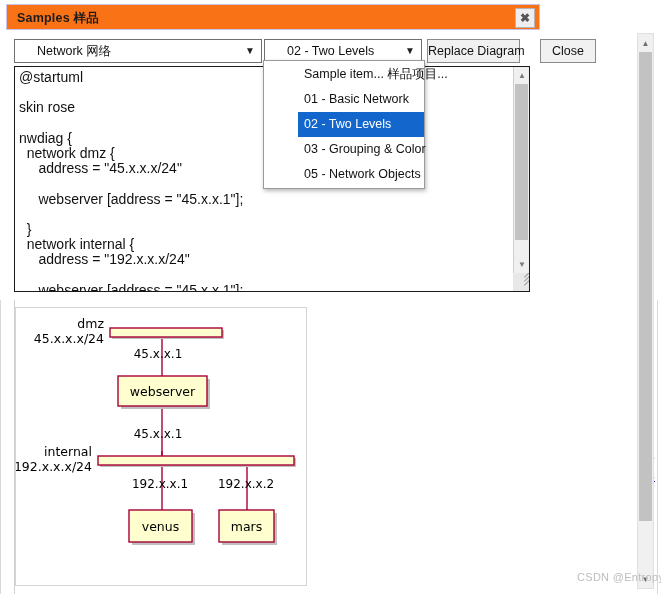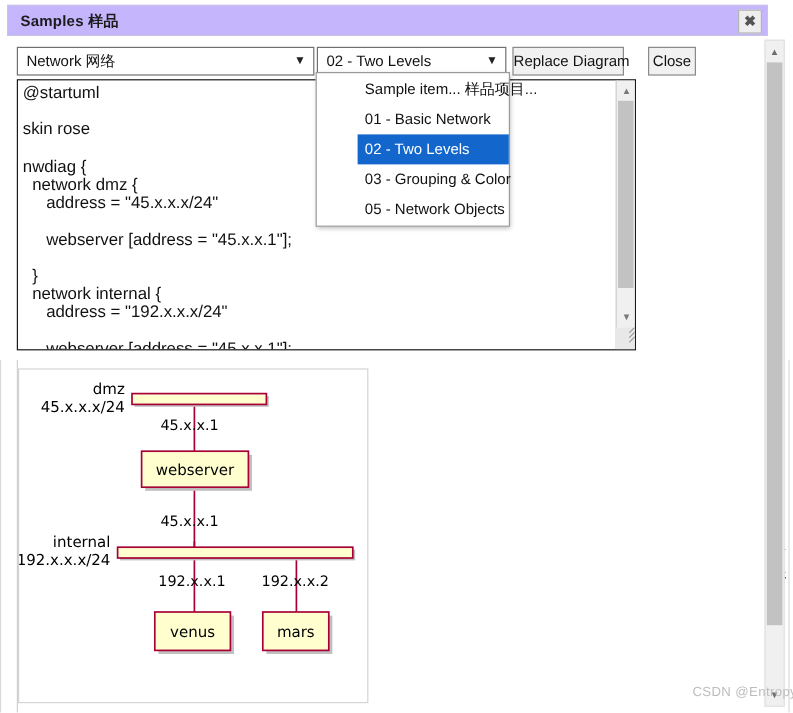--- a/index.html
+++ b/index.html
@@ -34,22 +34,22 @@
     font-size: 9px; color: #2a2ad0; font-weight: bold;
   }
   .side-frag.a { top: 453px; }
   .side-frag.b { top: 472px; text-decoration: underline; }
   .page-rule-right {
     position: absolute; right: 3px; top: 300px; width: 1px; height: 294px;
     background: #d9d9d9;
   }
   .titlebar {
     position: absolute; left: 6px; top: 4px;
-    width: 634px; height: 26px;
-    background: #c4b5fd;
+    width: 534px; height: 26px;
+    background: #f97316;
     border: 1px solid #c9c1e8;
     box-sizing: border-box;
   }
   .titlebar-text {
     position: absolute; left: 10px; top: 5px;
     font-size: 12.5px; font-weight: bold; color: #1c1c1c;
     letter-spacing: .2px;
   }
   .close-btn {
     position: absolute; right: 4px; top: 3px;
@@ -64,21 +64,21 @@
     font-size: 12px; color: #555; line-height: 1; font-weight: bold;
   }
 
   .sel {
     position: absolute; top: 39px; height: 24px;
     box-sizing: border-box;
     background: #ffffff;
     border: 1px solid #707070;
     font-family: "Liberation Sans", sans-serif;
     font-size: 12.5px; color: #111;
-    padding: 0 22px 0 7px;
+    padding: 0 22px 0 22px;
     line-height: 22px;
     cursor: pointer;
     white-space: nowrap; overflow: hidden;
   }
   .sel-network { left: 14px; width: 248px; }
   .sel-sample  { left: 264px; width: 158px; }
   .sel .caret {
     position: absolute; right: 6px; top: 0; height: 22px;
     display: flex; align-items: center;
     font-size: 10px; color: #222;
@@ -89,21 +89,21 @@
     box-sizing: border-box;
     background: #f1f1f1;
     border: 1px solid #8a8a8a;
     font-family: "Liberation Sans", sans-serif;
     font-size: 12.5px; color: #111;
     line-height: 22px; text-align: center;
     cursor: pointer;
     white-space: nowrap;
   }
   .btn-replace { left: 427px; width: 93px; }
-  .btn-close   { left: 540px; width: 40px; }
+  .btn-close   { left: 540px; width: 56px; }
 
   
   .dropdown {
     position: absolute; left: 263px; top: 60px;
     width: 160px;
     background: #ffffff;
     border: 1px solid #9a9a9a;
     box-shadow: 1px 2px 4px rgba(0,0,0,.28);
     z-index: 50;
     padding: 1px 0;

